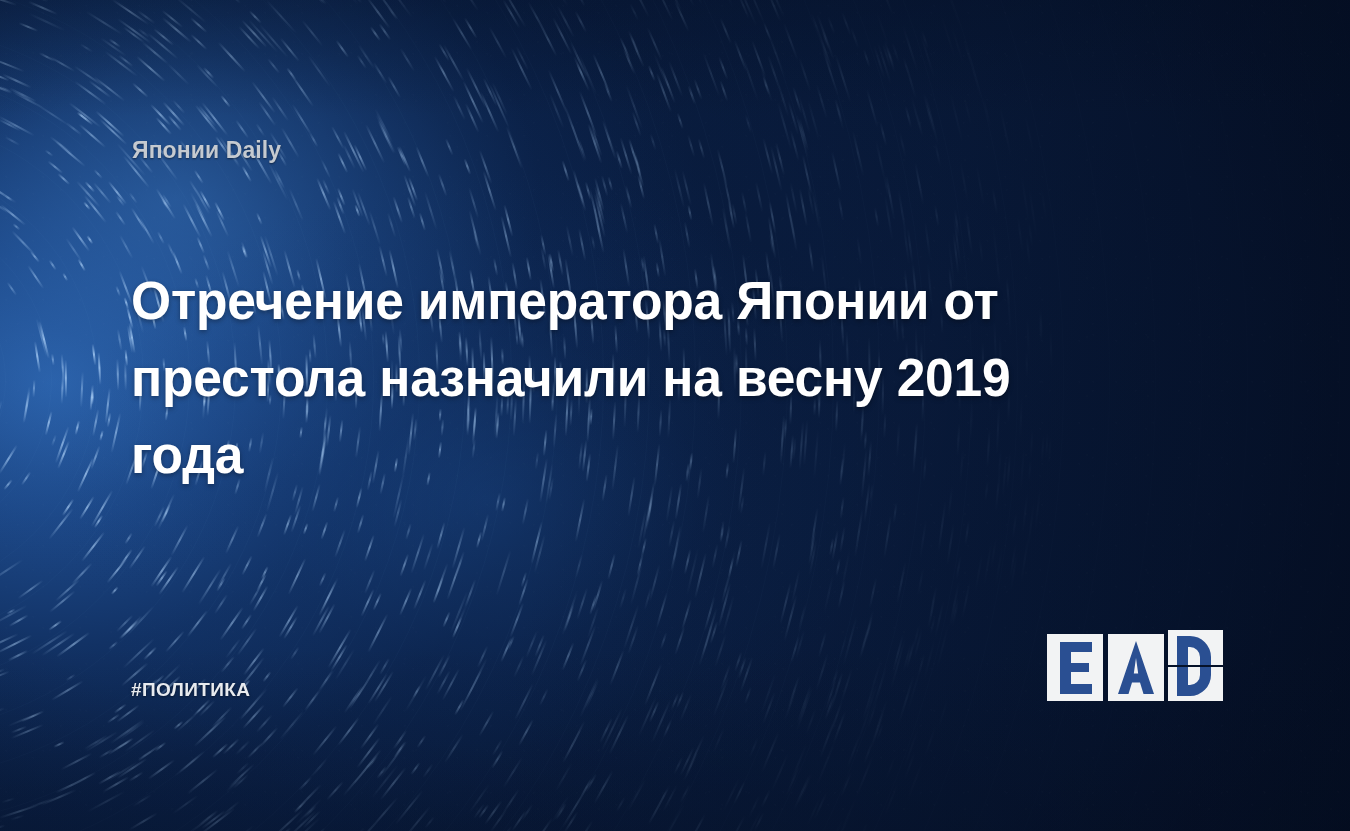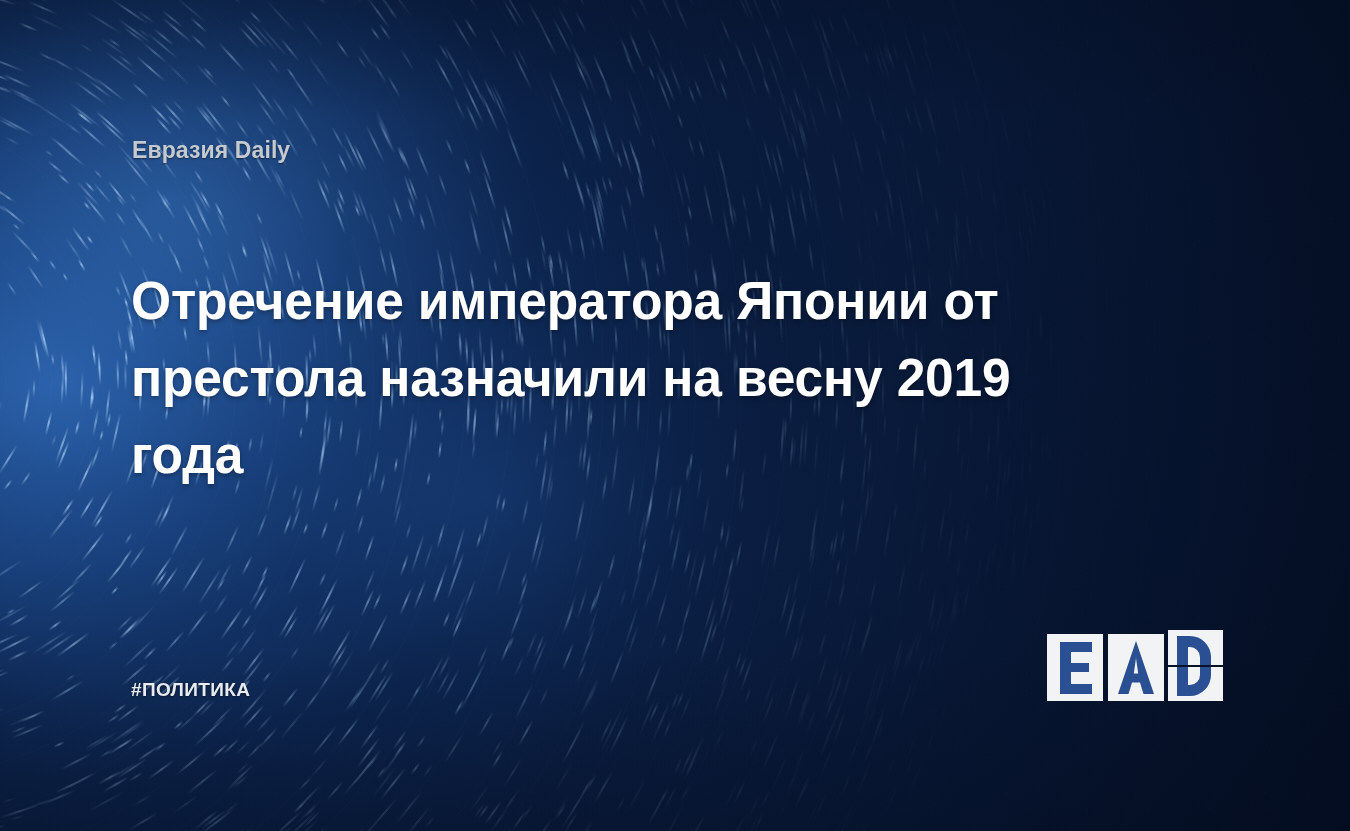--- a/index.html
+++ b/index.html
@@ -1523,21 +1523,21 @@
       <i style="left: 588.136px; top: 729.411px; width: 48.049px; height: 1.5px; opacity: 0.171; transform: rotate(115.51deg);"></i>
     </div>
 
   <div class="bg-dark-right"></div>
   <div class="bg-vignette"></div>
   <div class="bg-bottom-fade"></div>
   <div class="noise"></div>
 
   <div class="content">
 
-    <div class="brand">Евразия Daily</div>
+    <div class="brand">Японии Daily</div>
 
     <h1 class="headline">Отречение императора Японии от престола назначили на весну 2019 года</h1>
 
     <div class="rubric">#ПОЛИТИКА</div>
 
     <div class="eadaily">
 
       <div class="tile tile-e">
         <svg width="56" height="67" viewBox="0 0 56 67">
           <path d="M13 8 H45 V18 H24 V29 H42 V38 H24 V50 H45 V60 H13 Z" fill="#2a4f92"></path>

